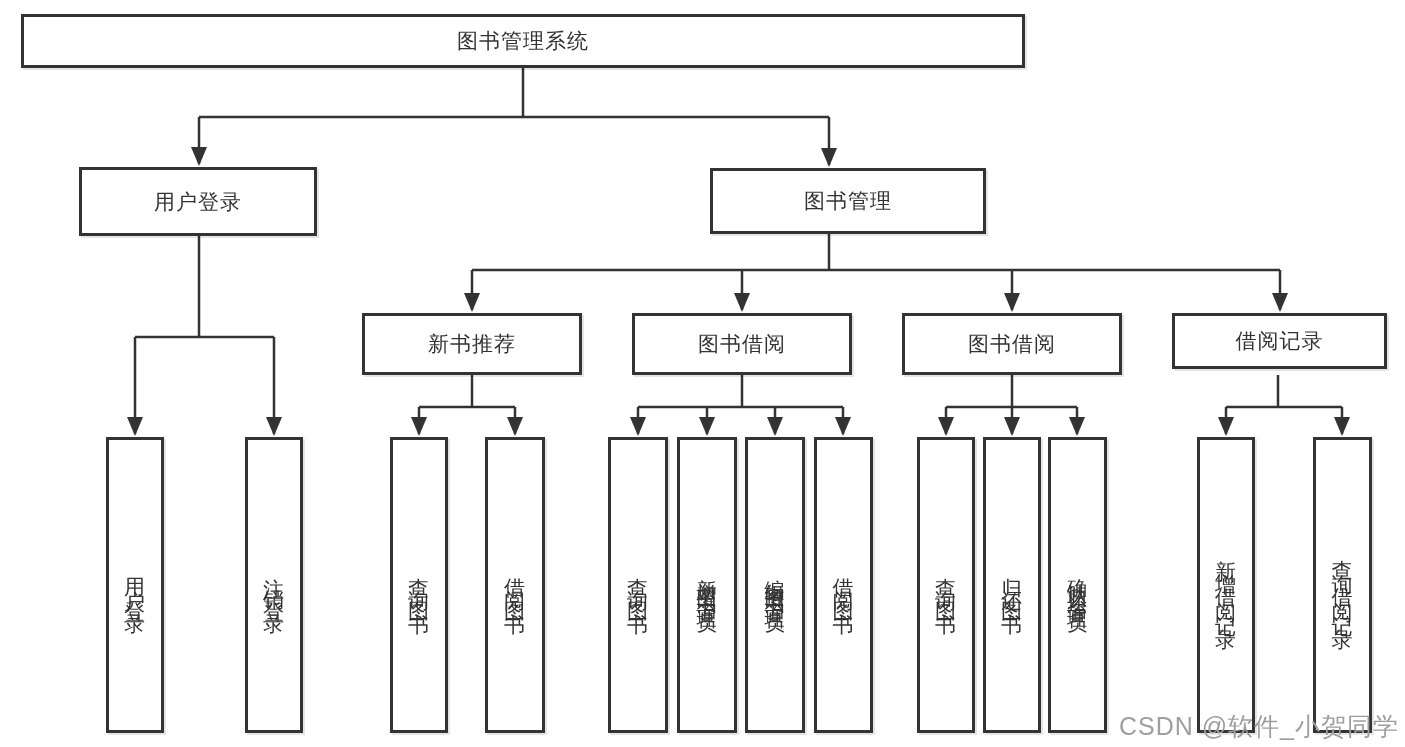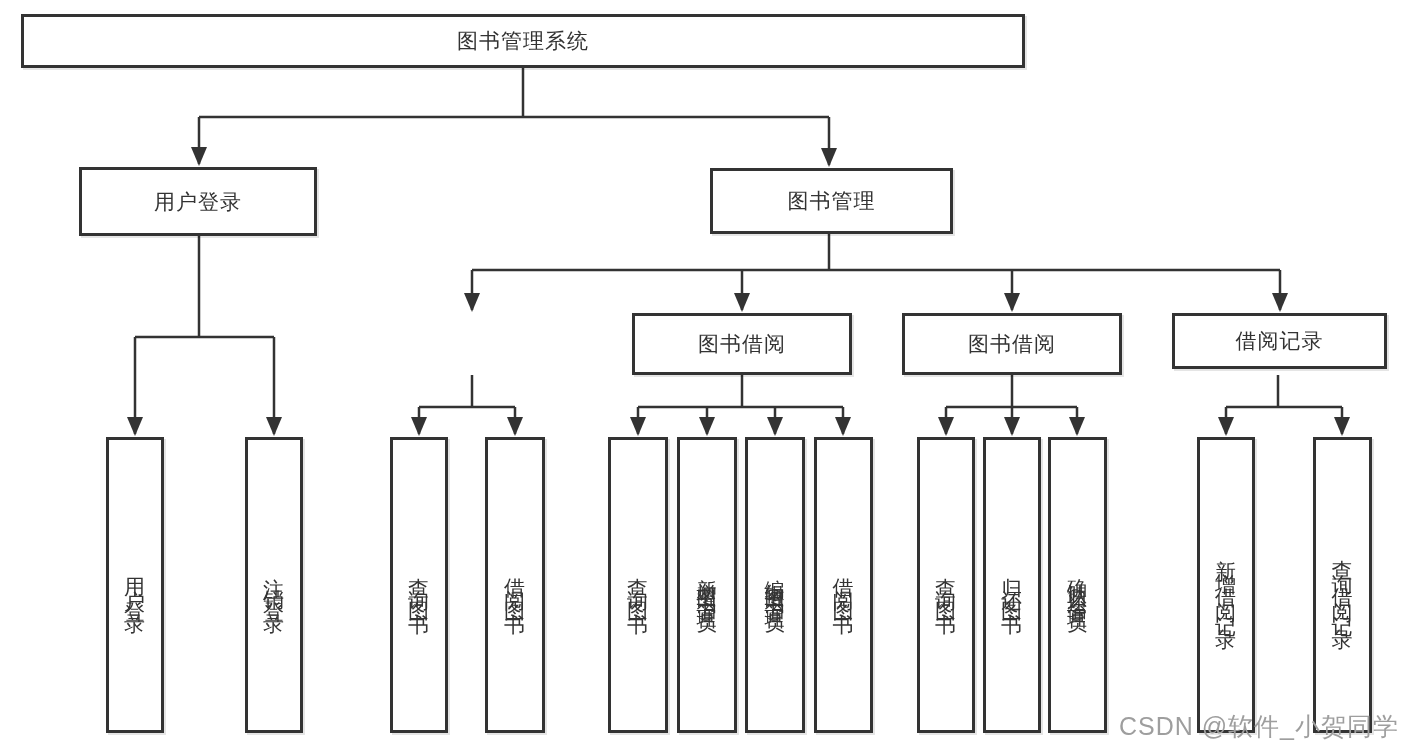--- a/index.html
+++ b/index.html
@@ -114,24 +114,27 @@
     </g>
   </svg>
 
   <div class="box" style="left:21px;top:14px;width:1004px;height:54px">
     <span class="hlabel">图书管理系统</span>
   </div>
 
   <div class="box" style="left:79px;top:167px;width:238px;height:69px">
     <span class="hlabel">用户登录</span>
   </div>
-  <div class="box" style="left:710px;top:168px;width:243px;height:66px">
+  <div class="box" style="left:710px;top:168px;width:276px;height:66px">
     <span class="hlabel">图书管理</span>
   </div>
 
+  <div class="box" style="left:362px;top:313px;width:220px;height:62px">
+    <span class="hlabel">新书推荐</span>
+  </div>
   <div class="box" style="left:632px;top:313px;width:220px;height:62px">
     <span class="hlabel">图书借阅</span>
   </div>
   <div class="box" style="left:902px;top:313px;width:220px;height:62px">
     <span class="hlabel">图书借阅</span>
   </div>
   <div class="box" style="left:1172px;top:313px;width:215px;height:56px">
     <span class="hlabel">借阅记录</span>
   </div>
 

